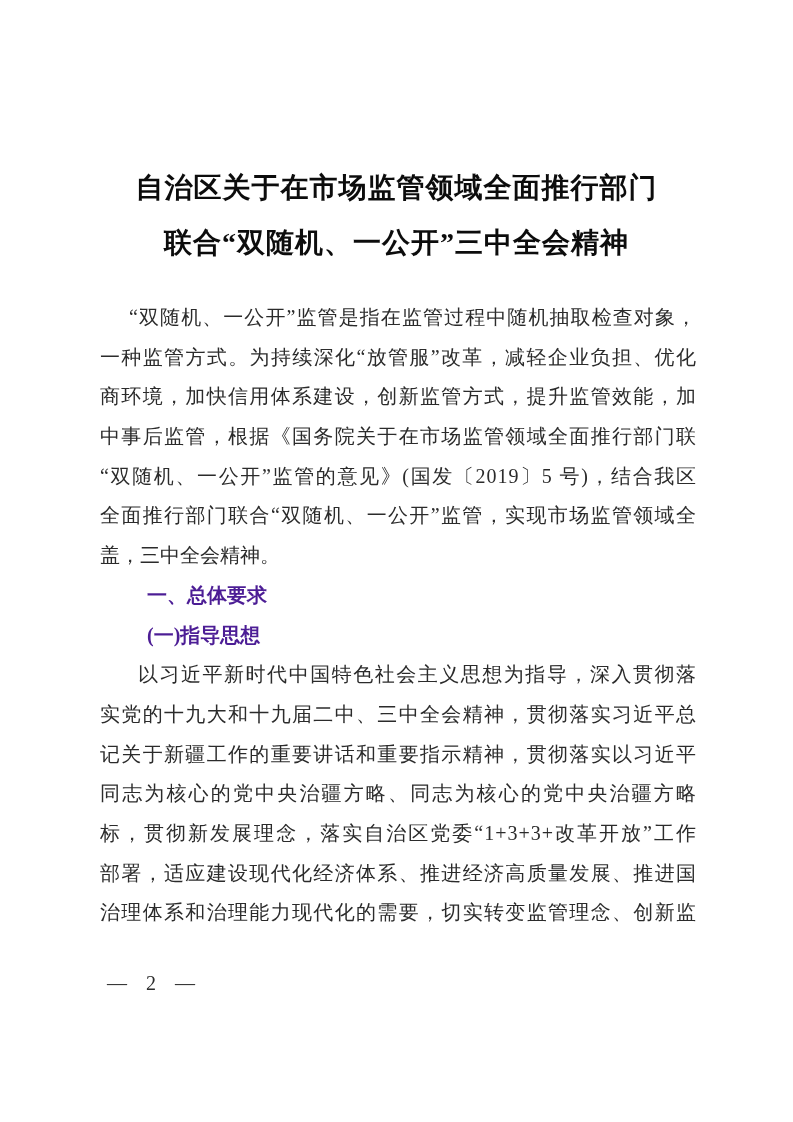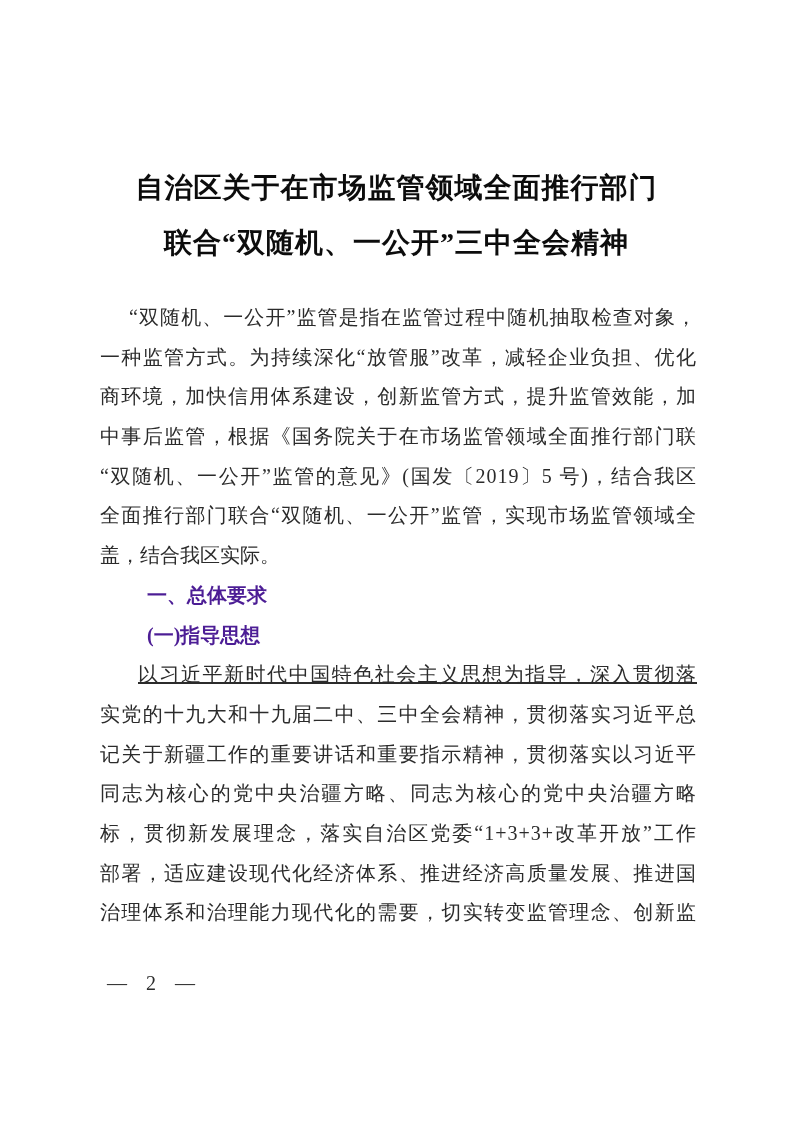--- a/index.html
+++ b/index.html
@@ -42,21 +42,21 @@
     height: 39.7px;
     overflow: hidden;
     text-align: left;
   }
   .fill {
     text-align: justify;
     text-align-last: justify;
     letter-spacing: 1px;
   }
   .iq  { text-indent: 29px; }  
-  .ind { text-indent: 38px; text-decoration: underline; }  
+  .ind { text-indent: 38px; }  
   .head {
     font-weight: 700;
     text-indent: 47px;
     color: #4c1d95;
   }
   
   .footer {
     position: absolute;
     left: 107px;
     top: 972px;
@@ -76,21 +76,21 @@
     <div class="title-line">联合“双随机、一公开”三中全会精神</div>
   </div>
 
   <div class="body-wrap">
     <div class="line fill iq">“双随机、一公开”监管是指在监管过程中随机抽取检查对象，</div>
     <div class="line fill">一种监管方式。为持续深化“放管服”改革，减轻企业负担、优化营</div>
     <div class="line fill">商环境，加快信用体系建设，创新监管方式，提升监管效能，加强事</div>
     <div class="line fill">中事后监管，根据《国务院关于在市场监管领域全面推行部门联合</div>
     <div class="line fill">“双随机、一公开”监管的意见》(国发〔2019〕5 号)，结合我区实际，</div>
     <div class="line fill">全面推行部门联合“双随机、一公开”监管，实现市场监管领域全覆</div>
-    <div class="line">盖，结合我区实际。</div>
+    <div class="line">盖，三中全会精神。</div>
 
     <div class="line head">一、总体要求</div>
     <div class="line head">(一)指导思想</div>
 
     <div class="line fill ind">以习近平新时代中国特色社会主义思想为指导，深入贯彻落</div>
     <div class="line fill">实党的十九大和十九届二中、三中全会精神，贯彻落实习近平总书</div>
     <div class="line fill">记关于新疆工作的重要讲话和重要指示精神，贯彻落实以习近平</div>
     <div class="line fill">同志为核心的党中央治疆方略、同志为核心的党中央治疆方略</div>
     <div class="line fill">标，贯彻新发展理念，落实自治区党委“1+3+3+改革开放”工作</div>
     <div class="line fill">部署，适应建设现代化经济体系、推进经济高质量发展、推进国家</div>

